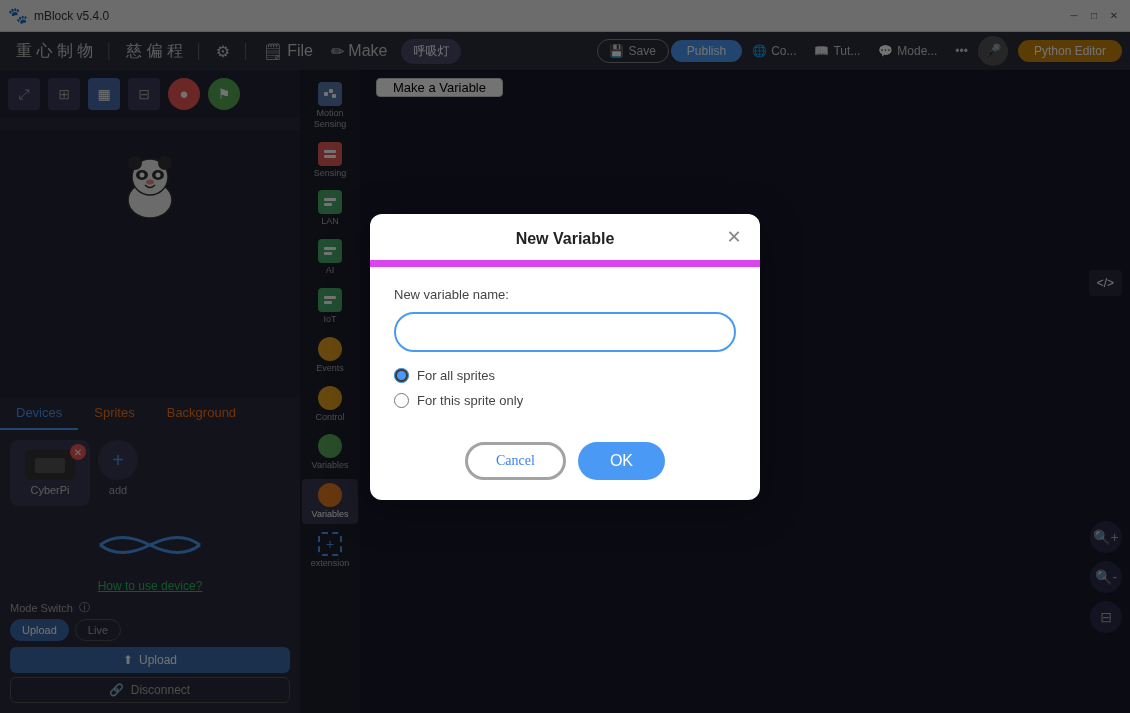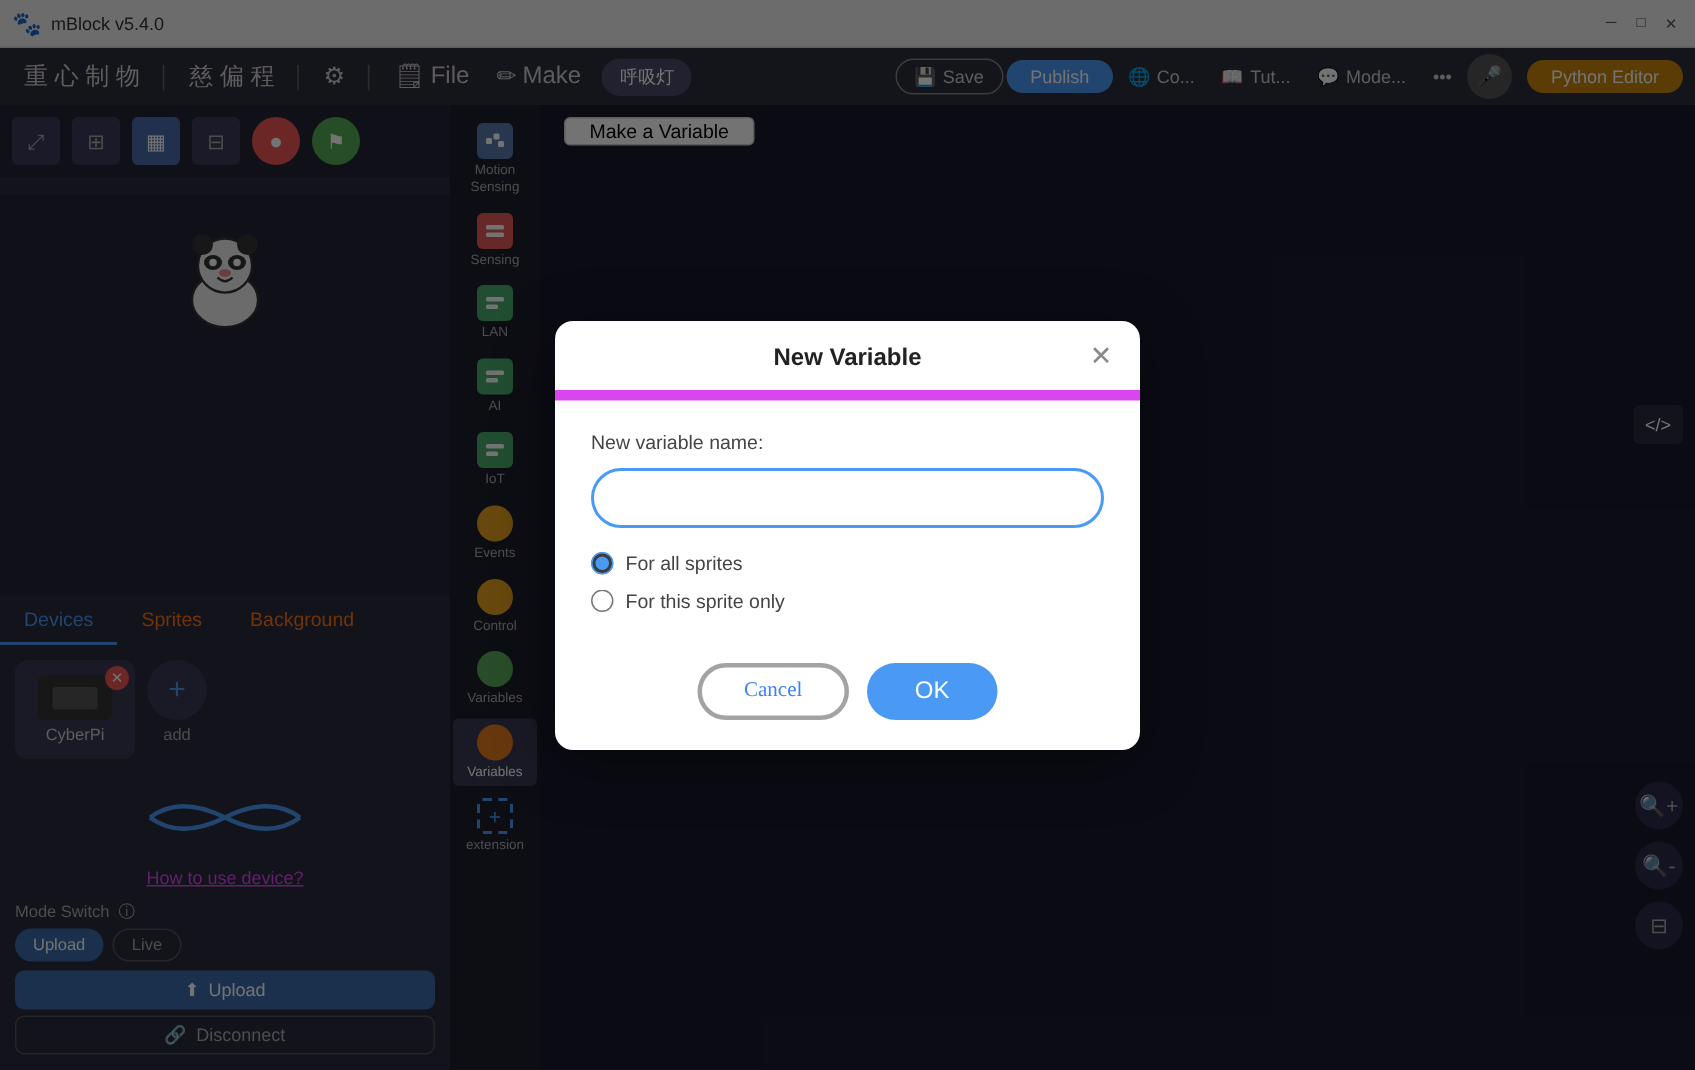--- a/index.html
+++ b/index.html
@@ -252,21 +252,21 @@
       cursor: pointer;
       color: #4a9af5;
       font-size: 20px;
     }
     .add-label {
       font-size: 11px;
       color: #aaa;
       text-align: center;
     }
     .how-to-link {
-      color: #d946ef;
+      color: #22c55e;
       font-size: 12px;
       cursor: pointer;
       text-decoration: underline;
       margin: 4px 0;
     }
     .mode-switch-row {
       display: flex;
       align-items: center;
       gap: 6px;
       margin: 4px 0;

